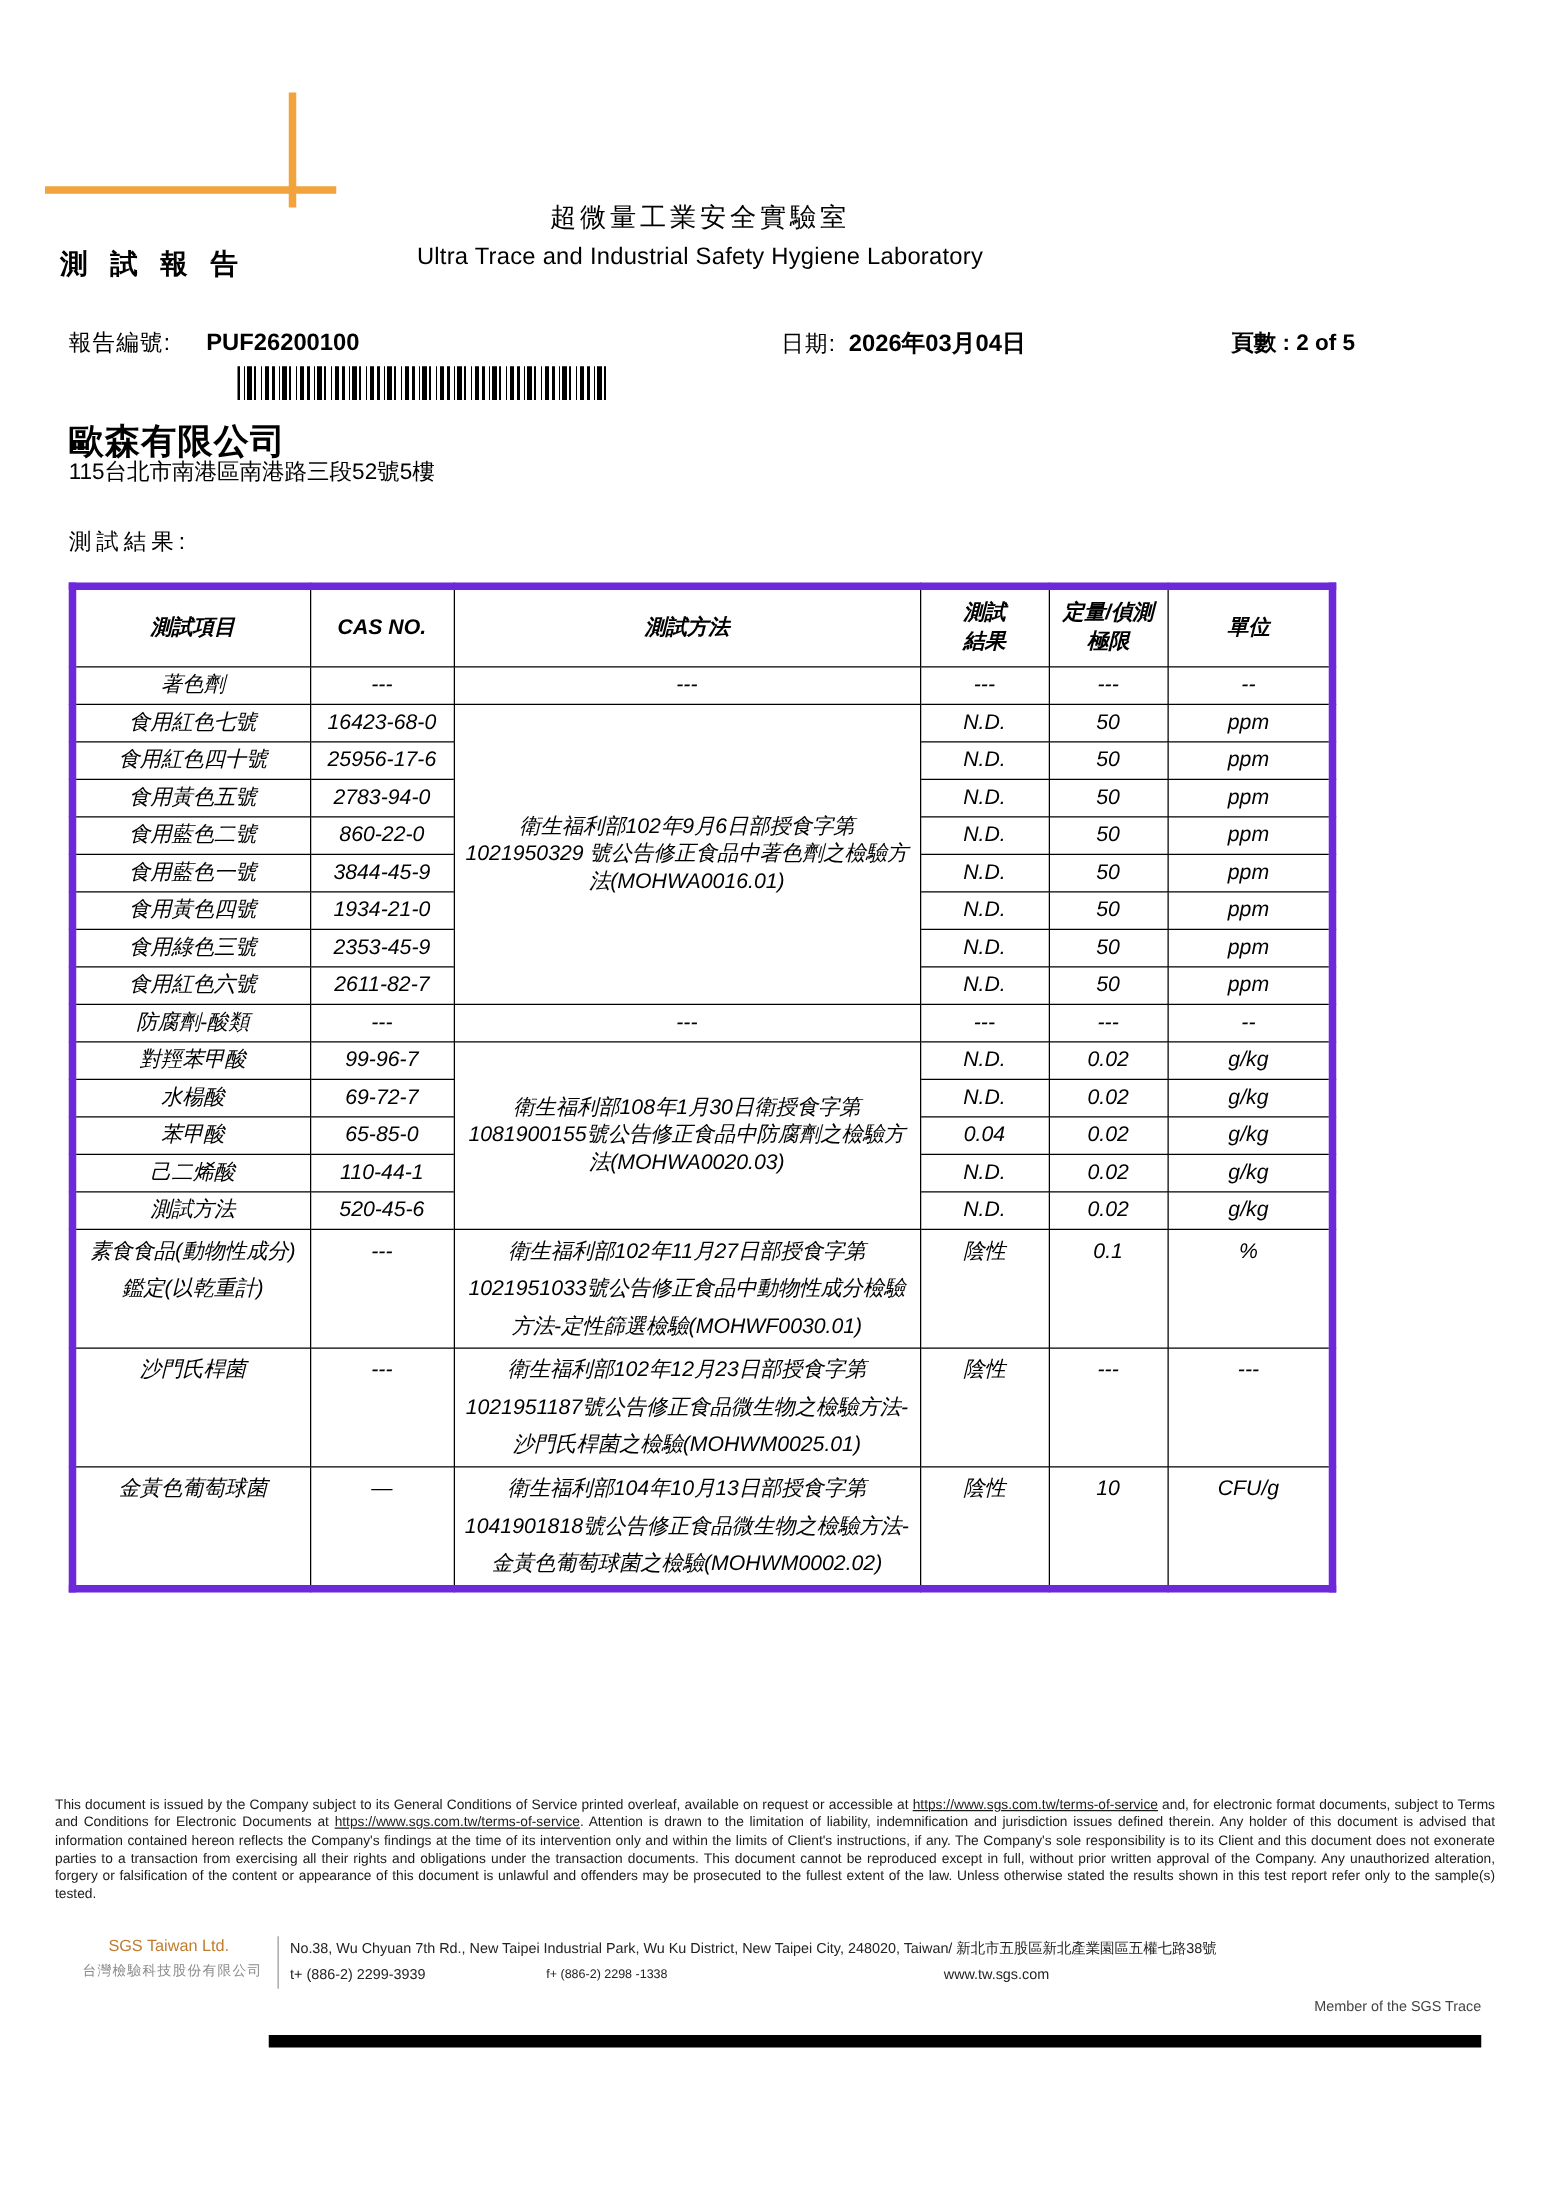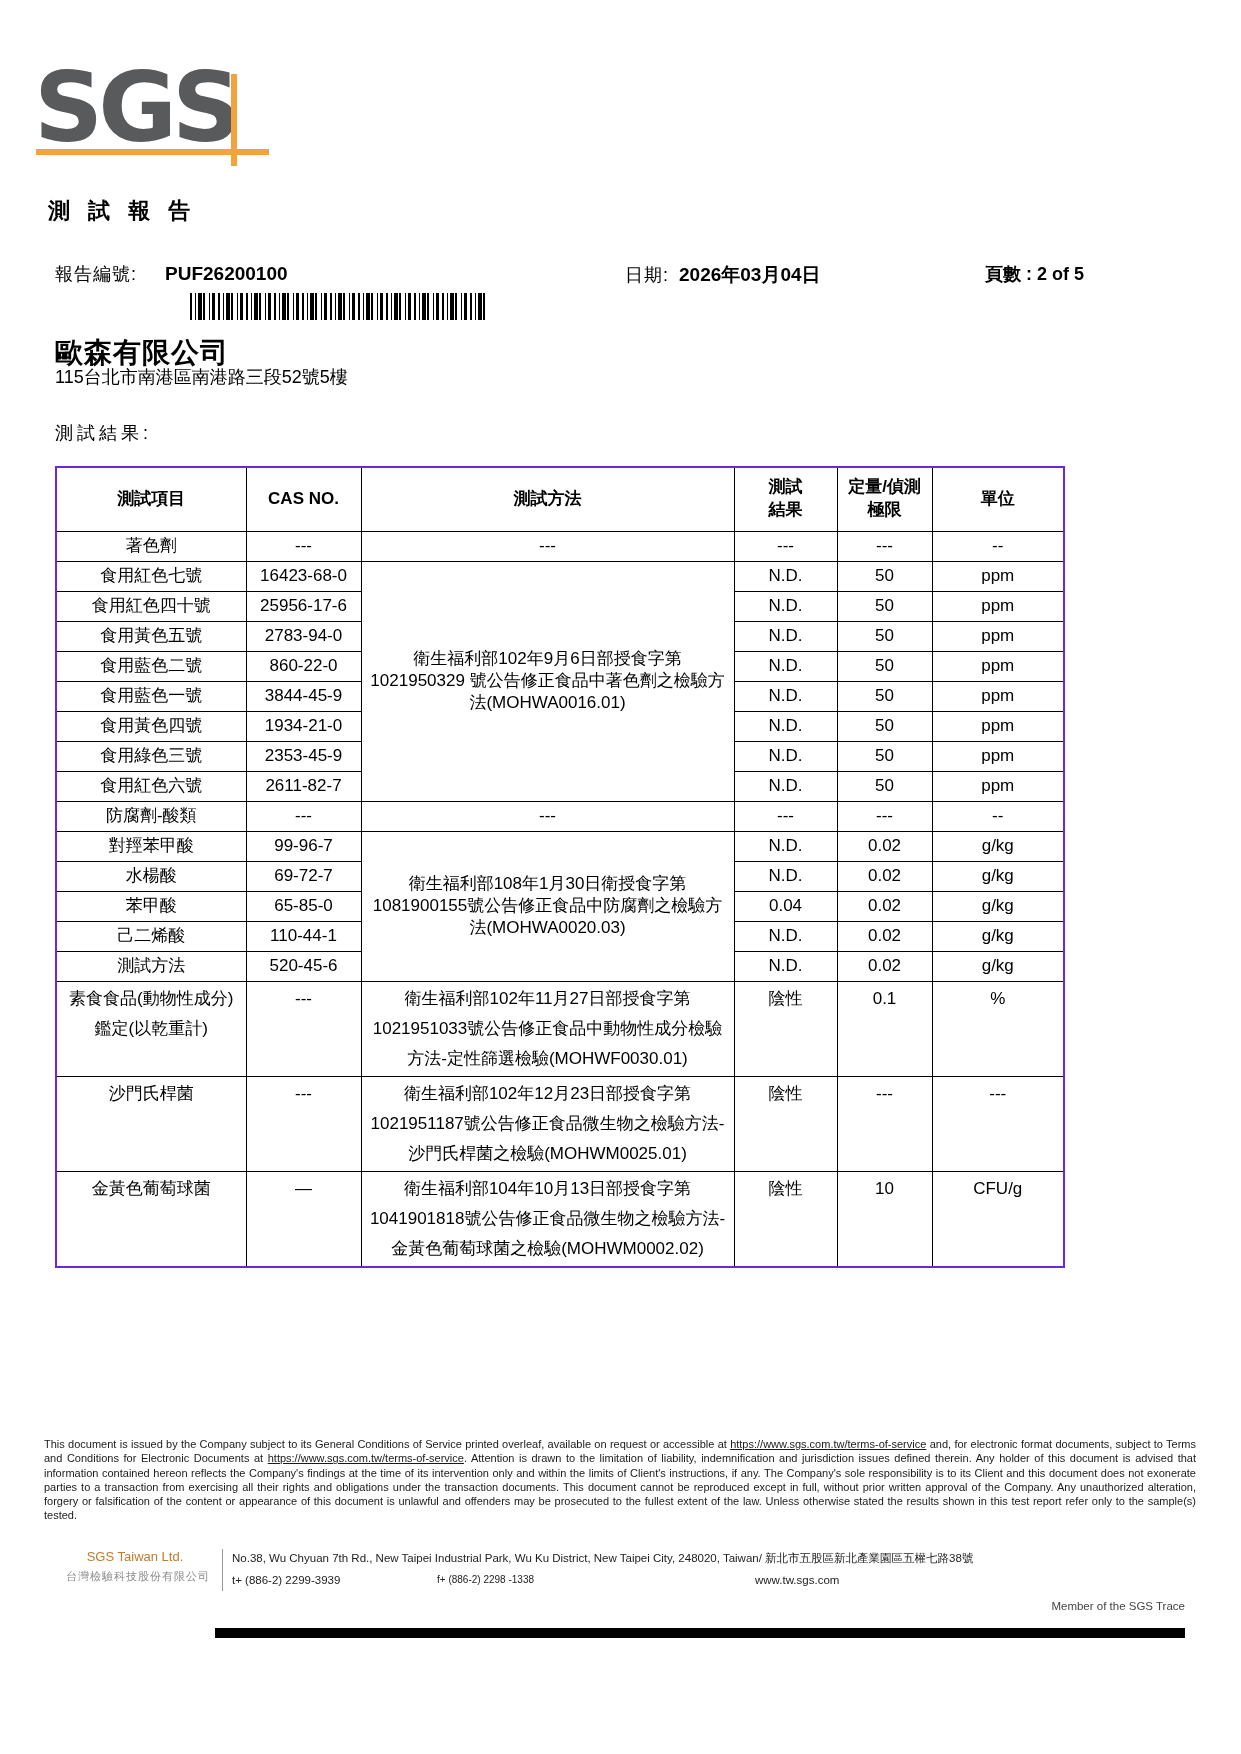--- a/index.html
+++ b/index.html
@@ -38,21 +38,21 @@
       #000 22px, #000 25px, #fff 25px, #fff 28px); }
 
   .client-name { position:absolute; left:55px; top:334px; font-size:28px; font-weight:700; letter-spacing:1px; }
   .client-address { position:absolute; left:55px; top:365px; font-size:18px; }
 
   .results-heading { position:absolute; left:55px; top:421px; font-size:18px; letter-spacing:4px; }
 
   
   .results-table { position:absolute; left:55px; top:466px; width:1008px;
                    border-collapse:collapse; table-layout:fixed; font-size:17px;
-                   border:2px solid #6d28d9; }
+                   border:6px solid #6d28d9;font-style:italic; }
   .results-table th, .results-table td { border:1px solid #000; padding:2px 6px; }
   .results-table th { height:64px; font-weight:700; text-align:center; vertical-align:middle; line-height:1.35; }
   .results-table tbody tr { height:30px; }
   .results-table td { text-align:center; vertical-align:middle; line-height:1.3; }
   .prewrap { white-space:pre-line; }
   .c-item { text-align:left; white-space:pre-line; }
   .c-method { text-align:left; vertical-align:top; line-height:30px; padding-top:0; }
   tr.tall td { vertical-align:top; line-height:30px; }
   tr.h106 { height:106px; } tr.h110 { height:110px; } tr.h120 { height:120px; }
 
@@ -73,25 +73,28 @@
   .footer-site { position:absolute; left:755px; top:1574px; font-size:11.5px; color:#222; }
   .footer-member { position:absolute; left:1000px; top:1600px; width:185px; text-align:right;
                    font-size:11.5px; color:#444; }
   .footer-bar { position:absolute; left:215px; top:1628px; width:970px; height:10px; background:#000; }
 </style>
 </head>
 <body>
 
 <div class="page">
 
-  <div class="sgs-logo">SGS</div>
   <div class="logo-vbar"></div>
   <div class="logo-hbar"></div>
   <div class="report-title">測 試 報 告</div>
 
+  <div class="lab-block">
+    <div class="lab-zh">超微量工業安全實驗室</div>
+    <div class="lab-en">Ultra Trace and Industrial Safety Hygiene Laboratory</div>
+  </div>
 
   <div class="info-row">
     <div class="info-report-no">
       <span class="info-label">報告編號:</span><span class="info-value">PUF26200100</span>
     </div>
     <div class="info-date">
       <span class="info-label">日期:</span><span class="info-value">2026年03月04日</span>
     </div>
     <div class="info-pages">
       <span>頁數 :</span>

